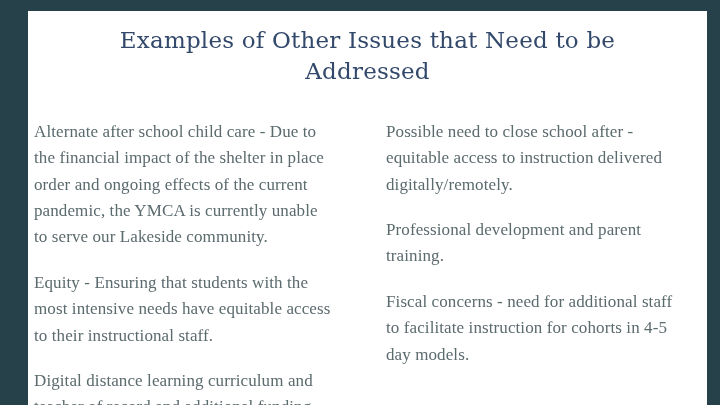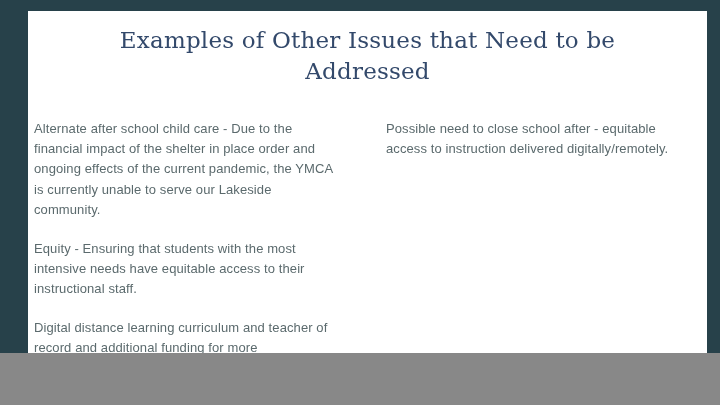--- a/index.html
+++ b/index.html
@@ -4,21 +4,21 @@
 <style>
   html, body {
     margin: 0;
     padding: 0;
     background: #888;
     font-family: "Liberation Sans", sans-serif;
   }
   .slide {
     position: relative;
     width: 720px;
-    height: 353px;
+    height: 405px;
     background: #ffffff;
     overflow: hidden;
     box-sizing: border-box;
   }
   .frame-left {
     position: absolute;
     left: 0; top: 0; bottom: 0;
     width: 28px;
     background: #27414a;
   }
@@ -62,22 +62,22 @@
     box-sizing: border-box;
   }
   .col-left {
     flex: 0 0 300px;
   }
   .col-right {
     flex: 1;
   }
   .col p {
     margin: 0 0 19px 0;
-    font-family: Liberation Sans, sans-serif;
-    font-size: 13px;
+    font-family: Liberation Serif, serif;
+    font-size: 17px;
     line-height: 1.55;
     color: #5b6a6d;
     letter-spacing: 0.1px;
   }
 </style>
 </head>
 <body>
 
 <div class="slide">
   <div class="frame-left"></div>
@@ -89,16 +89,18 @@
 
     <div class="columns">
       <div class="col col-left">
         <p>Alternate after school child care - Due to the financial impact of the shelter in place order and ongoing effects of the current pandemic, the YMCA is currently unable to serve our Lakeside community.</p>
         <p>Equity - Ensuring that students with the most intensive needs have equitable access to their instructional staff.</p>
         <p>Digital distance learning curriculum and teacher of record and additional funding for more paraprofessional support.</p>
       </div>
 
       <div class="col col-right">
         <p>Possible need to close school after - equitable access to instruction delivered digitally/remotely.</p>
+        <p>Professional development and parent training.</p>
+        <p>Fiscal concerns - need for additional staff to facilitate instruction for cohorts in 4-5 day models.</p>
       </div>
     </div>
   </div>
 </div>
 
 </body></html>

